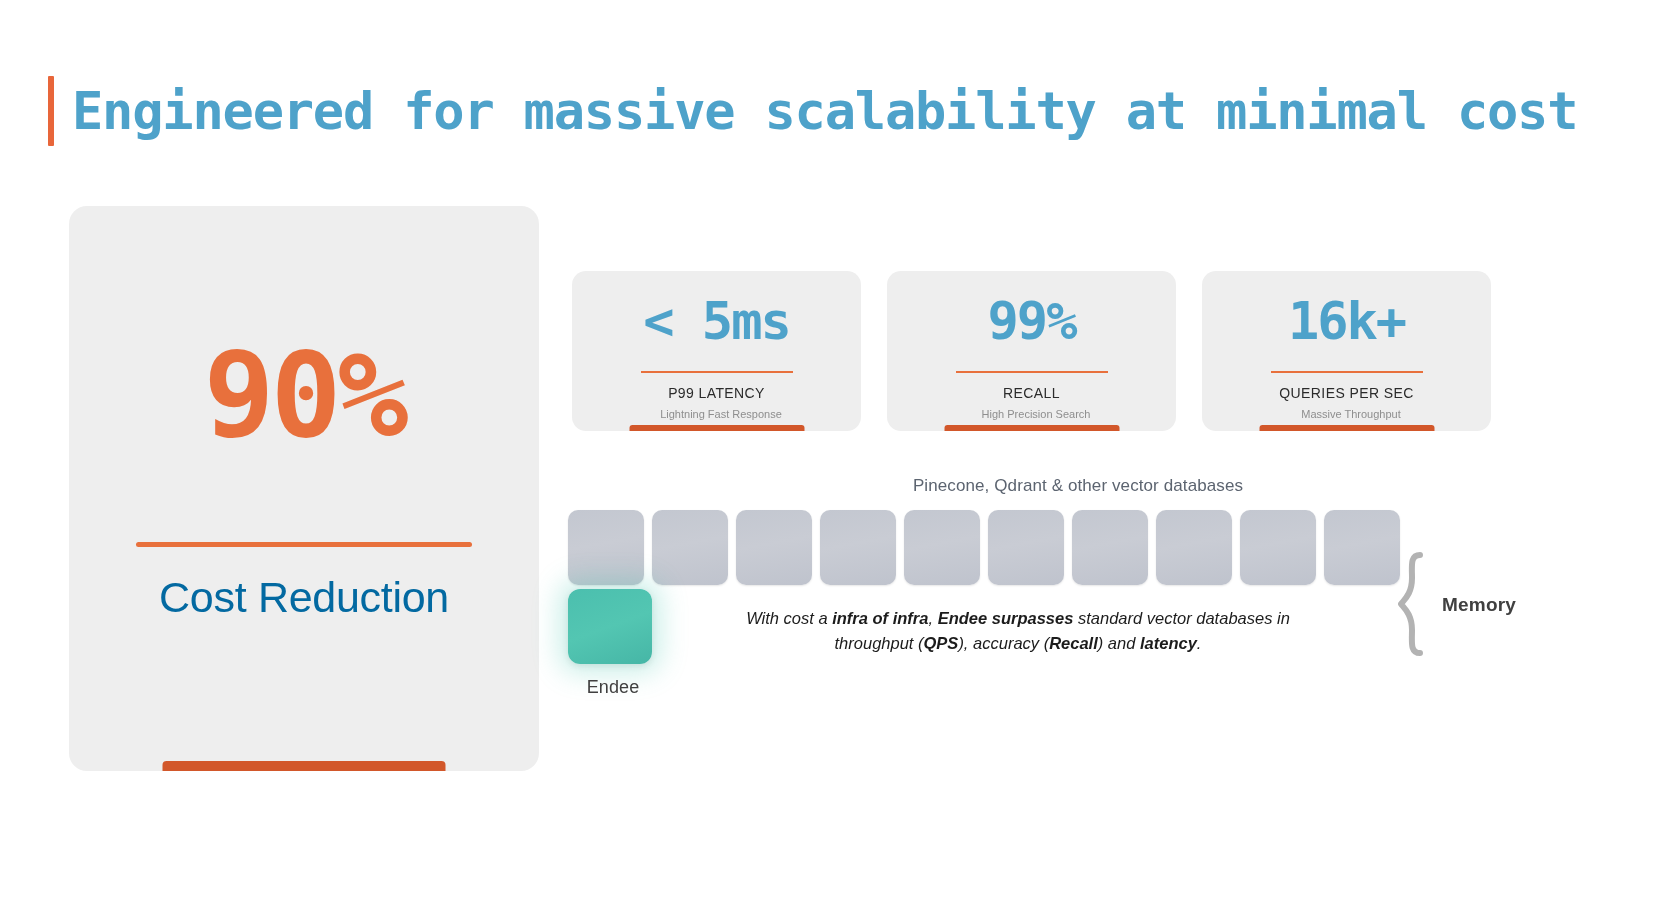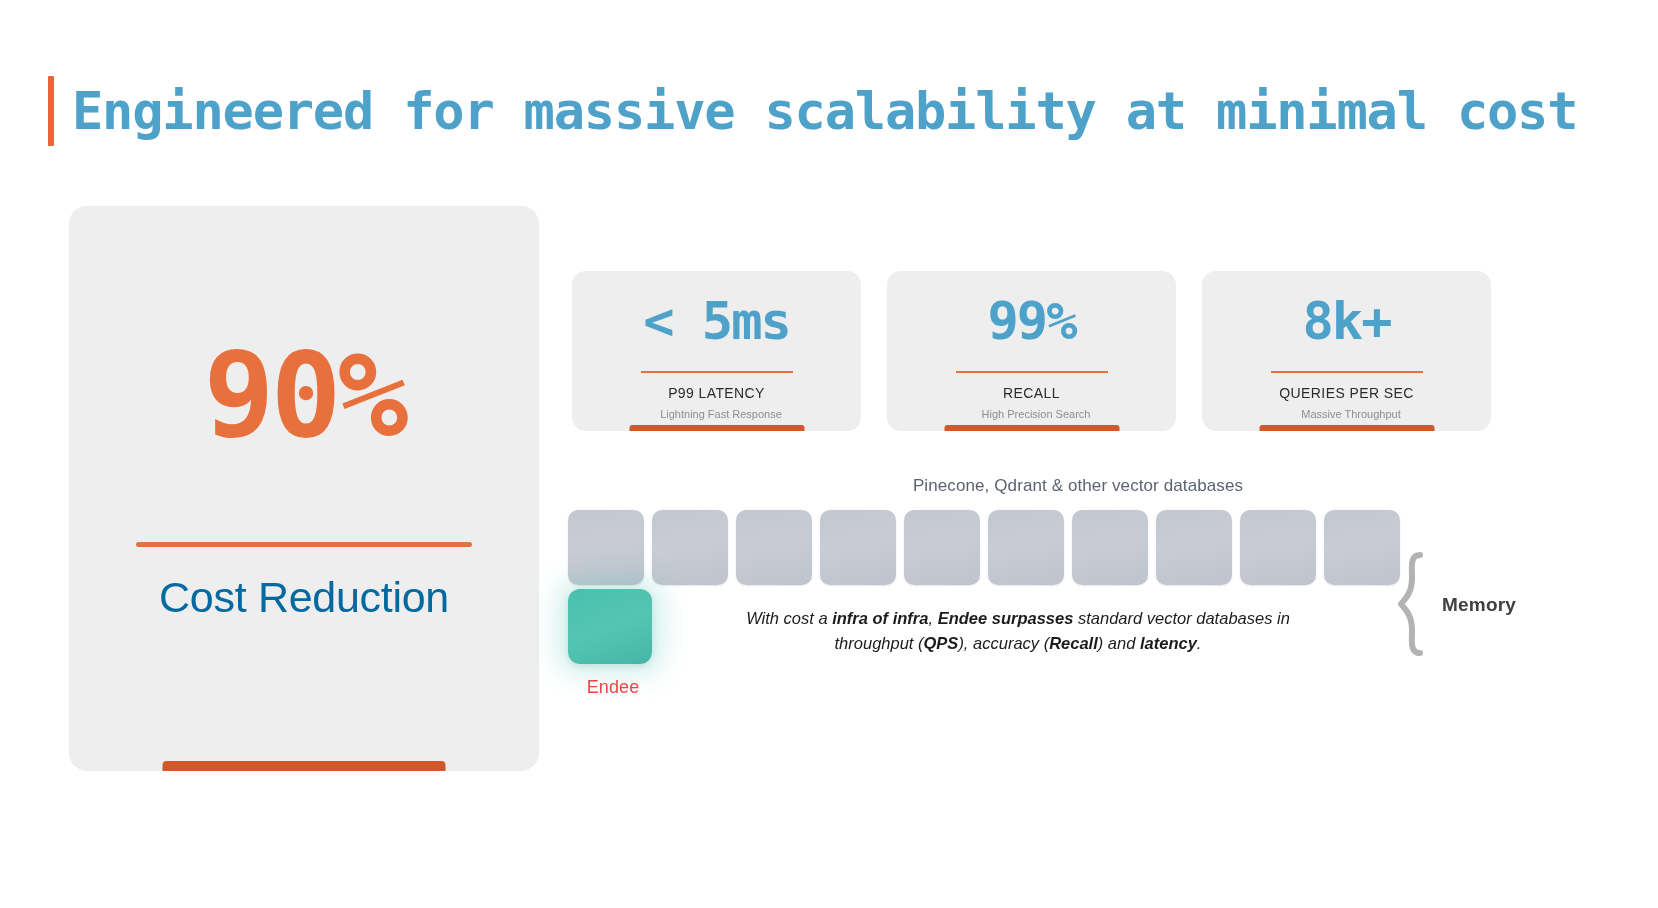--- a/index.html
+++ b/index.html
@@ -189,21 +189,21 @@
     width: 84px;
     height: 75px;
     border-radius: 12px;
     background: linear-gradient(160deg, #4bbfae 0%, #53c6b2 50%, #46b6a6 100%);
     box-shadow: 0 0 26px 10px rgba(80, 200, 180, 0.28),
                 0 2px 6px rgba(0,0,0,0.10);
   }
   .endee-label {
     margin-top: 13px;
     font-size: 18px;
-    color: #ef4444;
+    color: #404040;
     letter-spacing: 0.1px;
   }
 
   .compare-note {
     position: absolute;
     left: 160px;
     top: 130px;
     width: 580px;
     text-align: center;
     font-size: 16.5px;
@@ -263,21 +263,21 @@
 
     <div class="stat-card">
       <div class="stat-value">99%</div>
       <div class="stat-rule"></div>
       <div class="stat-label">RECALL</div>
       <div class="stat-sub">High Precision Search</div>
       <div class="stat-bottom-bar"></div>
     </div>
 
     <div class="stat-card">
-      <div class="stat-value">8k+</div>
+      <div class="stat-value">16k+</div>
       <div class="stat-rule"></div>
       <div class="stat-label">QUERIES PER SEC</div>
       <div class="stat-sub">Massive Throughput</div>
       <div class="stat-bottom-bar"></div>
     </div>
 
   </div>
 
   <div class="compare">
     <div class="compare-caption">Pinecone, Qdrant &amp; other vector databases</div>

